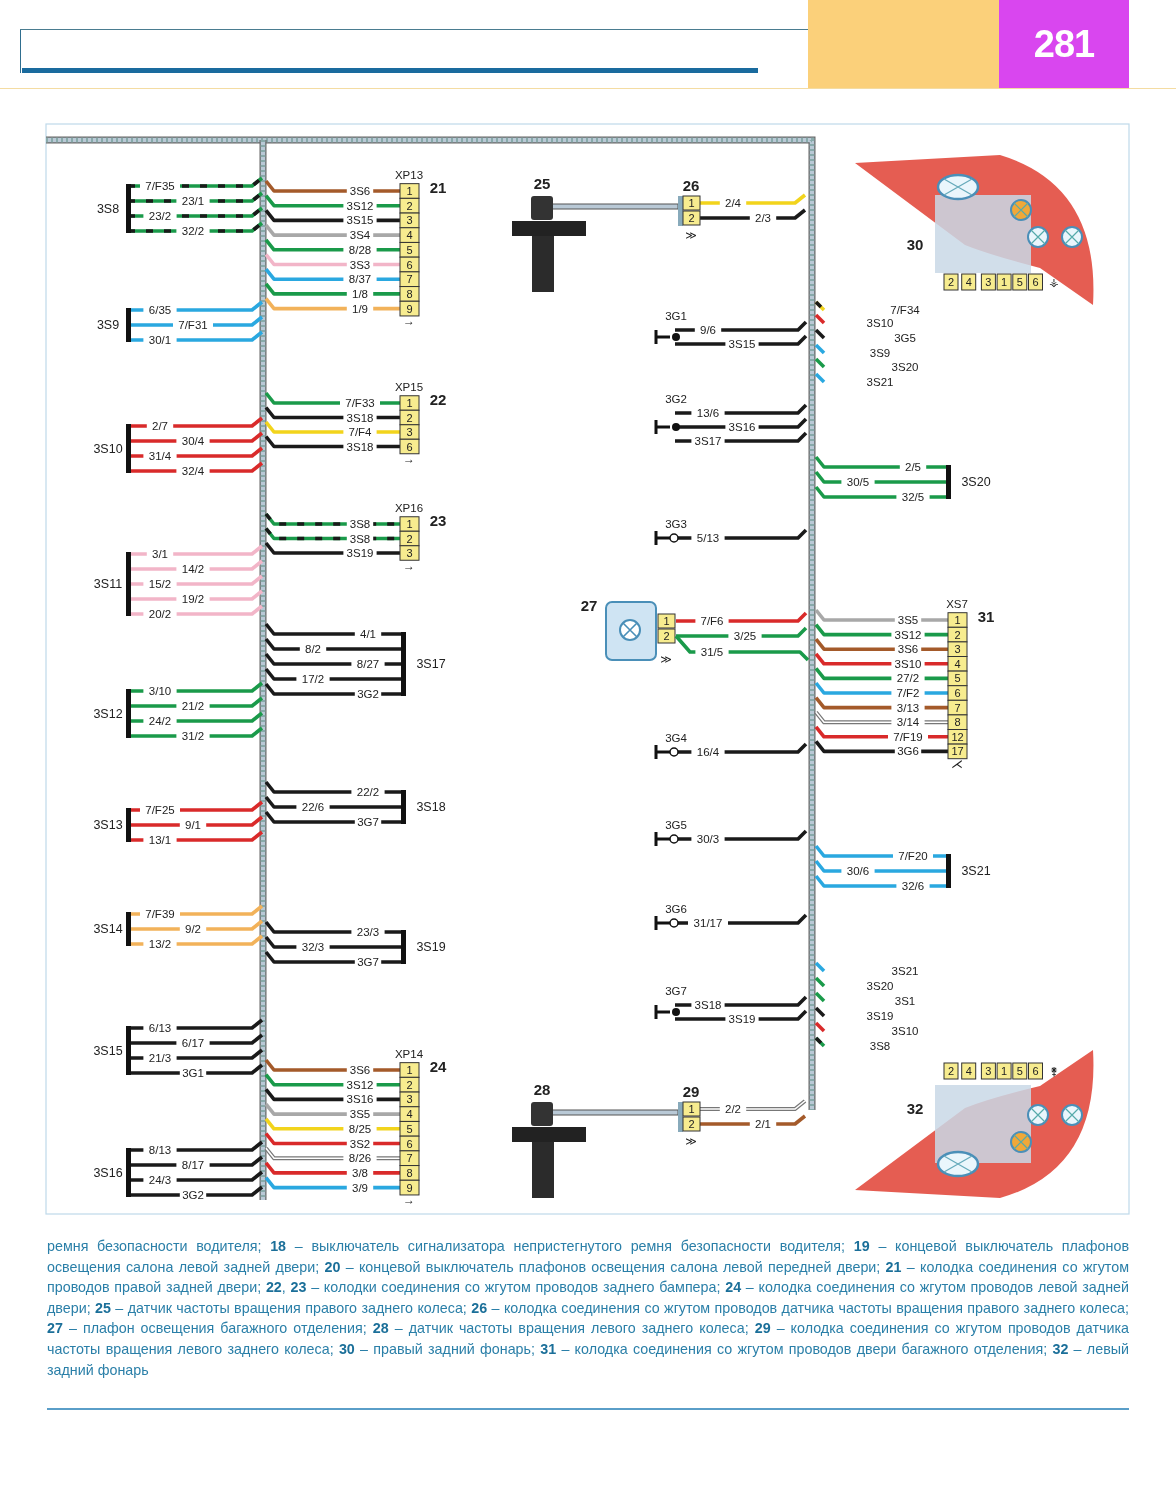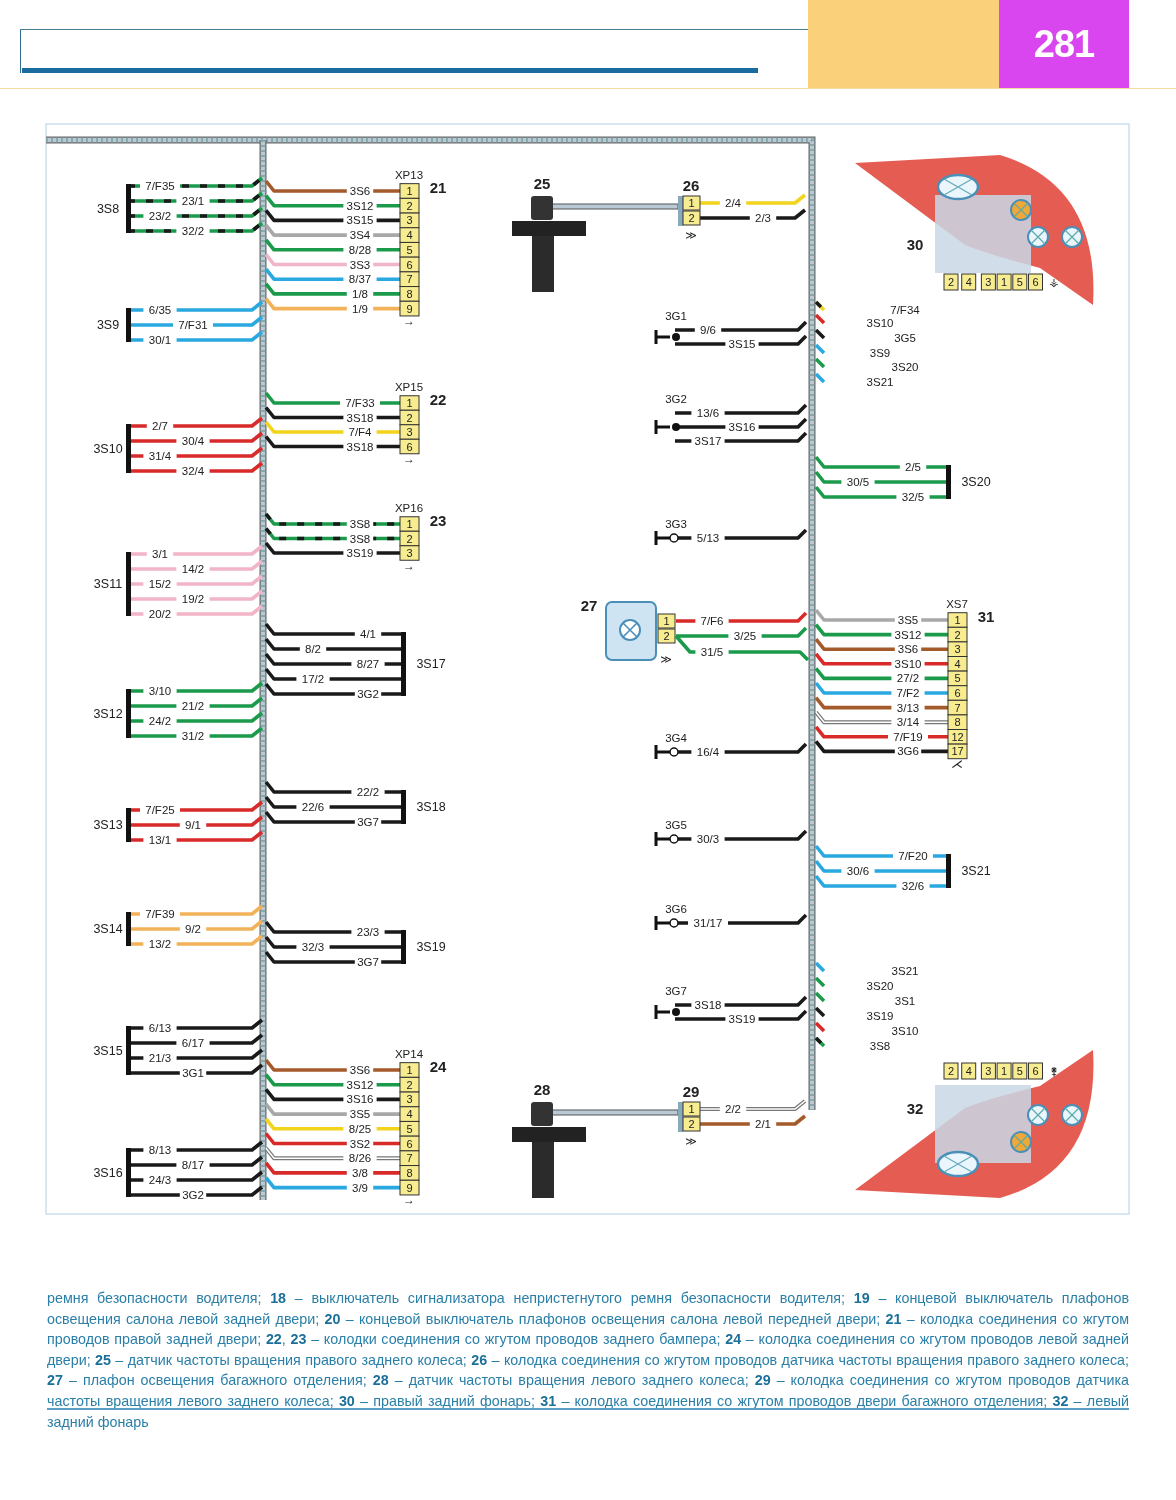--- a/index.html
+++ b/index.html
@@ -5,21 +5,21 @@
   html,body{margin:0;padding:0;background:#fff;}
   body{width:1176px;height:1500px;position:relative;overflow:hidden;font-family:"Liberation Sans",sans-serif;}
   .hdr-box{position:absolute;left:20px;top:29px;width:417px;height:43px;border-left:1px solid #2f6e8f;border-top:1px solid #2f6e8f;}
   .hdr-line-top{position:absolute;left:20px;top:29px;width:964px;height:0;border-top:1px solid #4a7c90;}
   .hdr-bar{position:absolute;left:22px;top:68px;width:736px;height:5px;background:#1a6b9e;}
   .hdr-orange{position:absolute;left:808px;top:0;width:191px;height:88px;background:#fbd07a;}
   .hdr-blue{position:absolute;left:999px;top:0;width:130px;height:88px;background:#d946ef;display:flex;align-items:center;justify-content:center;}
   .page-num{color:#fff;font-weight:bold;font-size:38px;letter-spacing:-1px;font-family:"Liberation Sans",sans-serif;}
   .hdr-rule{position:absolute;left:0;top:88px;width:1176px;height:1px;background:#f4dca2;}
   #diagram{position:absolute;left:0;top:0;}
-  .caption{position:absolute;left:47px;top:1288px;width:1082px;color:#2a7fa8;font-size:14.3px;line-height:20.6px;text-align:justify;text-align-last:left;font-family:"Liberation Sans",sans-serif;}
+  .caption{position:absolute;left:47px;top:1236px;width:1082px;color:#2a7fa8;font-size:14.3px;line-height:20.6px;text-align:justify;text-align-last:left;font-family:"Liberation Sans",sans-serif;}
   .caption b{color:#1b6f99;}
   .cap-rule{position:absolute;left:47px;top:1408px;width:1082px;height:2px;background:#5a9ec8;}
 </style>
 </head>
 <body>
 
 <div class="hdr-box"></div>
 <div class="hdr-line-top"></div>
 <div class="hdr-bar"></div>
 <div class="hdr-orange"></div>

